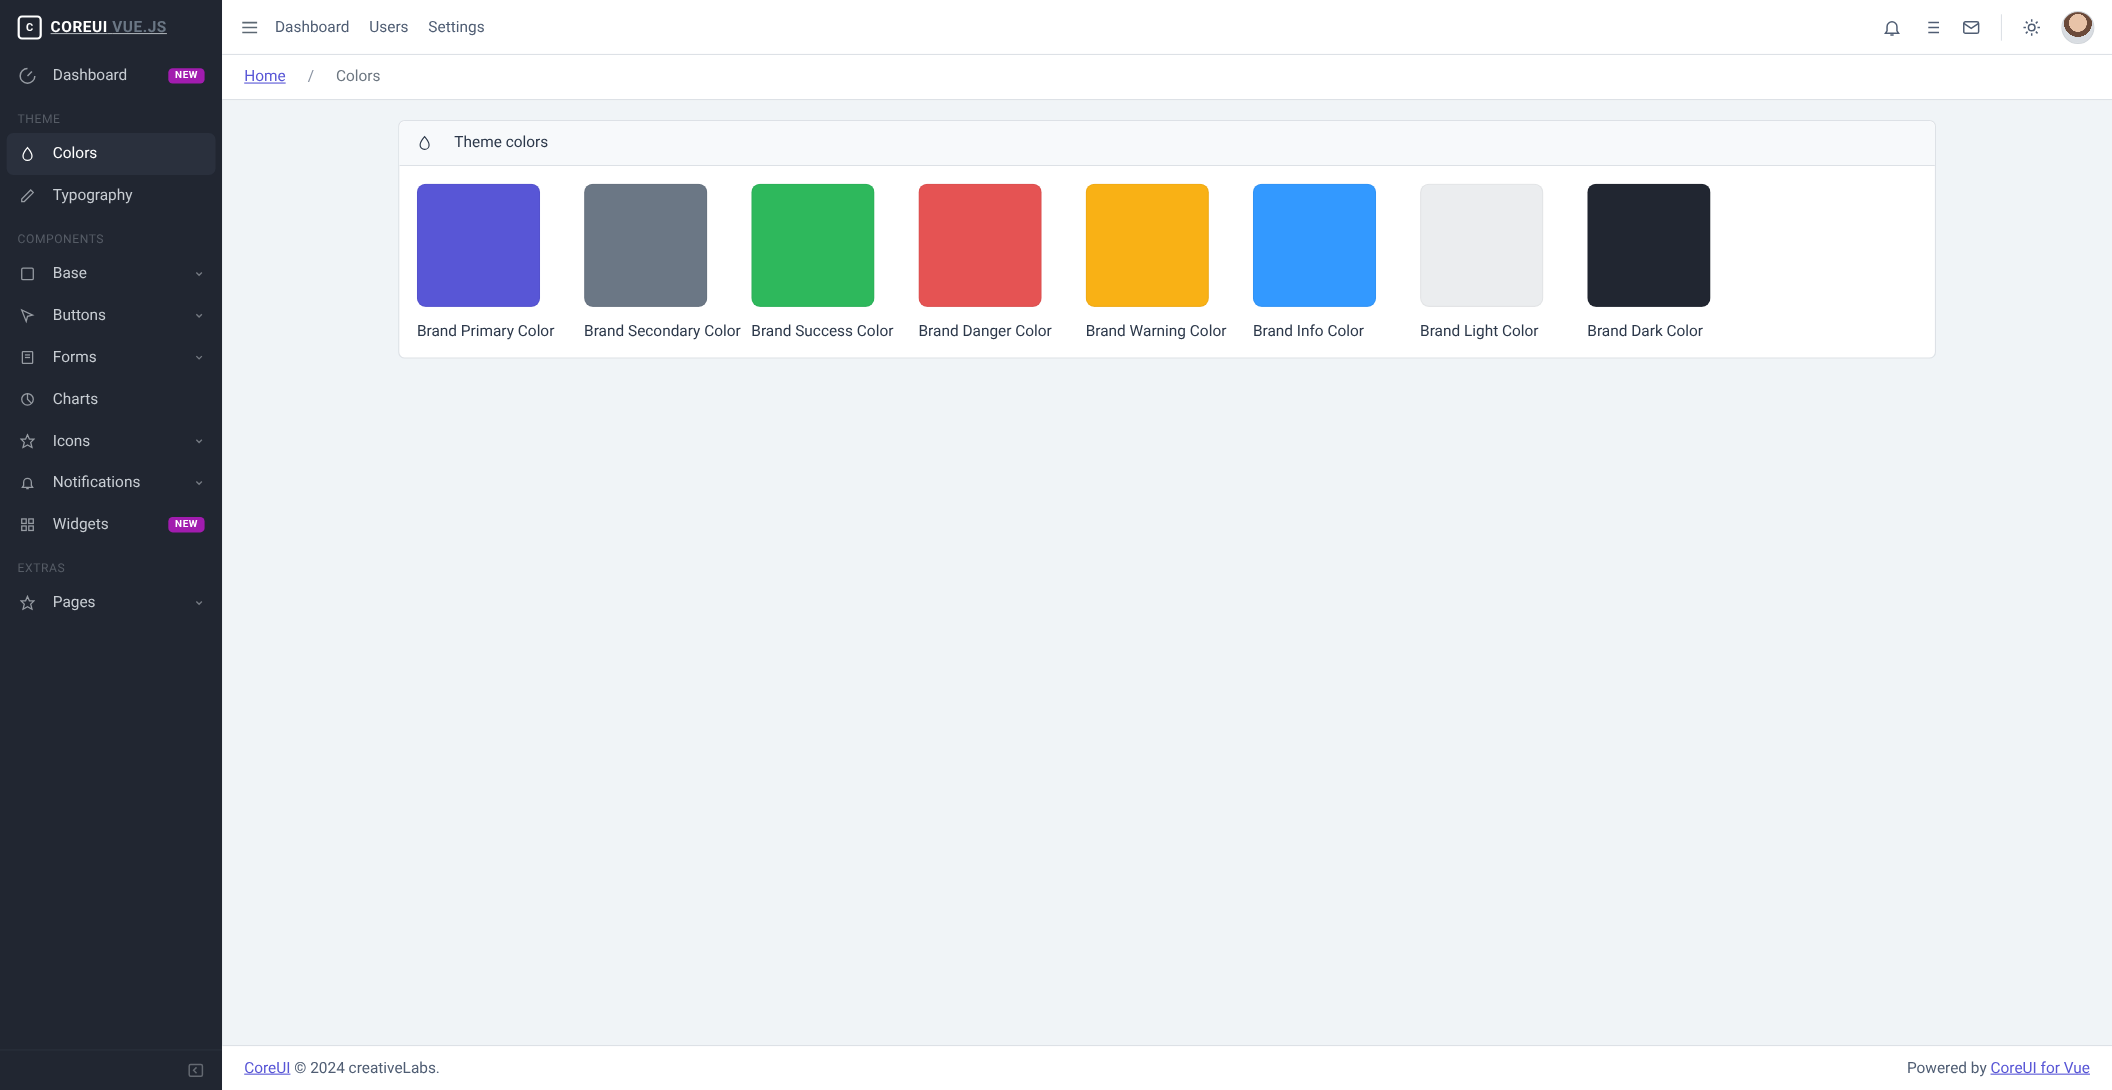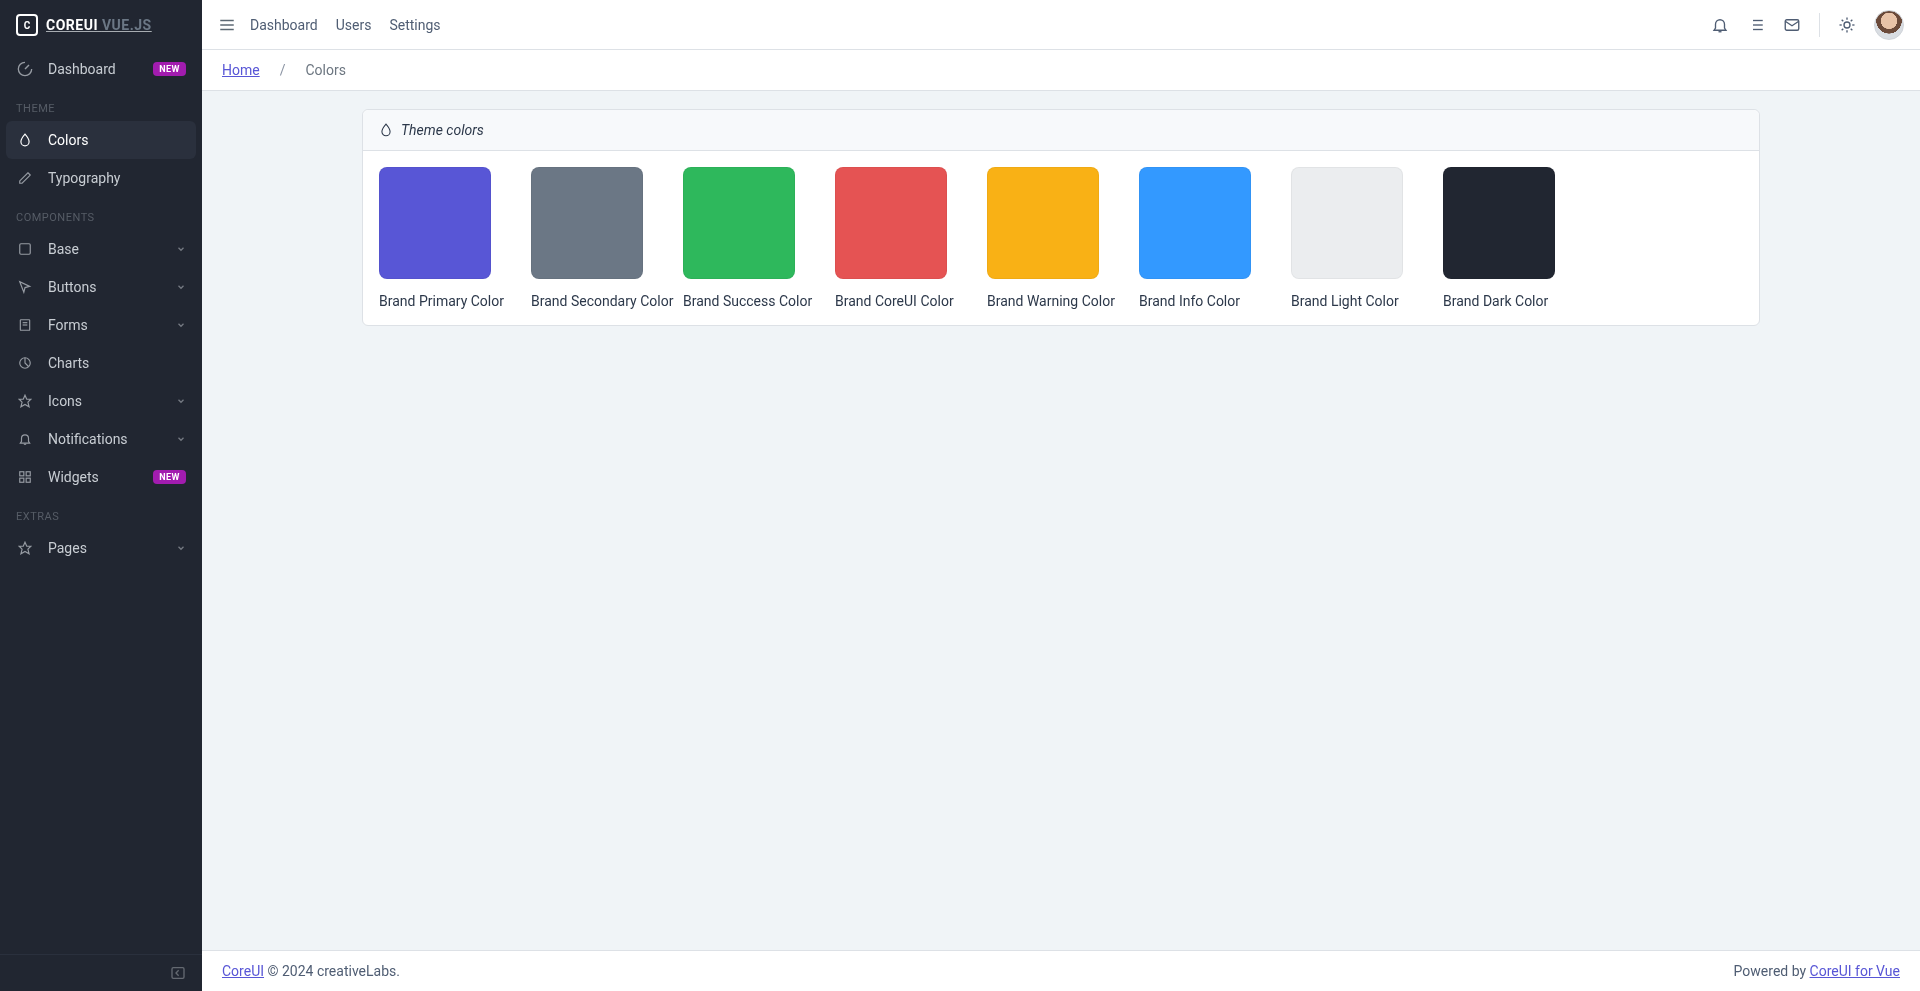--- a/index.html
+++ b/index.html
@@ -33,21 +33,21 @@
 .header-icon { color:#4f5d73; cursor:pointer; display:inline-flex; }
 .header-divider { width:1px; height:24px; background:#dde1e6; }
 .avatar { width:30px; height:30px; border-radius:50%; background: radial-gradient(circle at 50% 35%, #e8c3a8 0 35%, #6b4a3a 36% 55%, #d9dde2 56% 100%); border:1px solid #d0d4d9; cursor:pointer;}
 .subheader { background:#fff; border-bottom:1px solid #dde1e6; padding:12px 20px; }
 .breadcrumb { display:flex; gap:20px; align-items:center; font-size:14px; }
 .breadcrumb a { color:#5856d6; text-decoration:underline; cursor:pointer; }
 .breadcrumb .sep { color:#8a93a2; }
 .breadcrumb .current { color:#6c7680; }
 .content { flex:1; padding:18px 160px 30px 160px; }
 .card { background:#fff; border:1px solid #dde1e6; border-radius:6px; margin-bottom:20px; }
-.card-header { padding:12px 16px; border-bottom:1px solid #dde1e6; background:#f7f9fb; border-radius:6px 6px 0 0; display:flex; align-items:center; gap:8px; color:#2c384a;font-style:italic; }
+.card-header { padding:12px 16px; border-bottom:1px solid #dde1e6; background:#f7f9fb; border-radius:6px 6px 0 0; display:flex; align-items:center; gap:20px; color:#2c384a; }
 .card-body { padding:16px; }
 .swatch-grid { display:flex; flex-wrap:wrap; gap: 40px 56px; }
 .swatch { width:96px; }
 .swatch-box { width:112px; height:112px; border-radius:8px; margin-bottom:14px; border:1px solid rgba(0,0,0,0.04); }
 .swatch-label { font-size:14px; color:#2c384a; white-space:nowrap; }
 .footer { background:#fff; border-top:1px solid #dde1e6; padding:12px 20px; display:flex; justify-content:space-between; color:#4f5d73; font-size:14px;}
 .footer a { color:#5856d6; text-decoration:underline; cursor:pointer; }
 svg { display:block; }
 @media (max-width:1600px){ .content{ padding:18px 80px; } }
 </style>
@@ -306,21 +306,21 @@
               <div class="swatch">
                 <div class="swatch-box" style="background: rgb(107, 119, 133);"></div>
                 <div class="swatch-label">Brand Secondary Color</div>
               </div>
               <div class="swatch">
                 <div class="swatch-box" style="background: rgb(46, 184, 92);"></div>
                 <div class="swatch-label">Brand Success Color</div>
               </div>
               <div class="swatch">
                 <div class="swatch-box" style="background: rgb(229, 83, 83);"></div>
-                <div class="swatch-label">Brand CoreUI Color</div>
+                <div class="swatch-label">Brand Danger Color</div>
               </div>
               <div class="swatch">
                 <div class="swatch-box" style="background: rgb(249, 177, 21);"></div>
                 <div class="swatch-label">Brand Warning Color</div>
               </div>
               <div class="swatch">
                 <div class="swatch-box" style="background: rgb(51, 153, 255);"></div>
                 <div class="swatch-label">Brand Info Color</div>
               </div>
               <div class="swatch">

